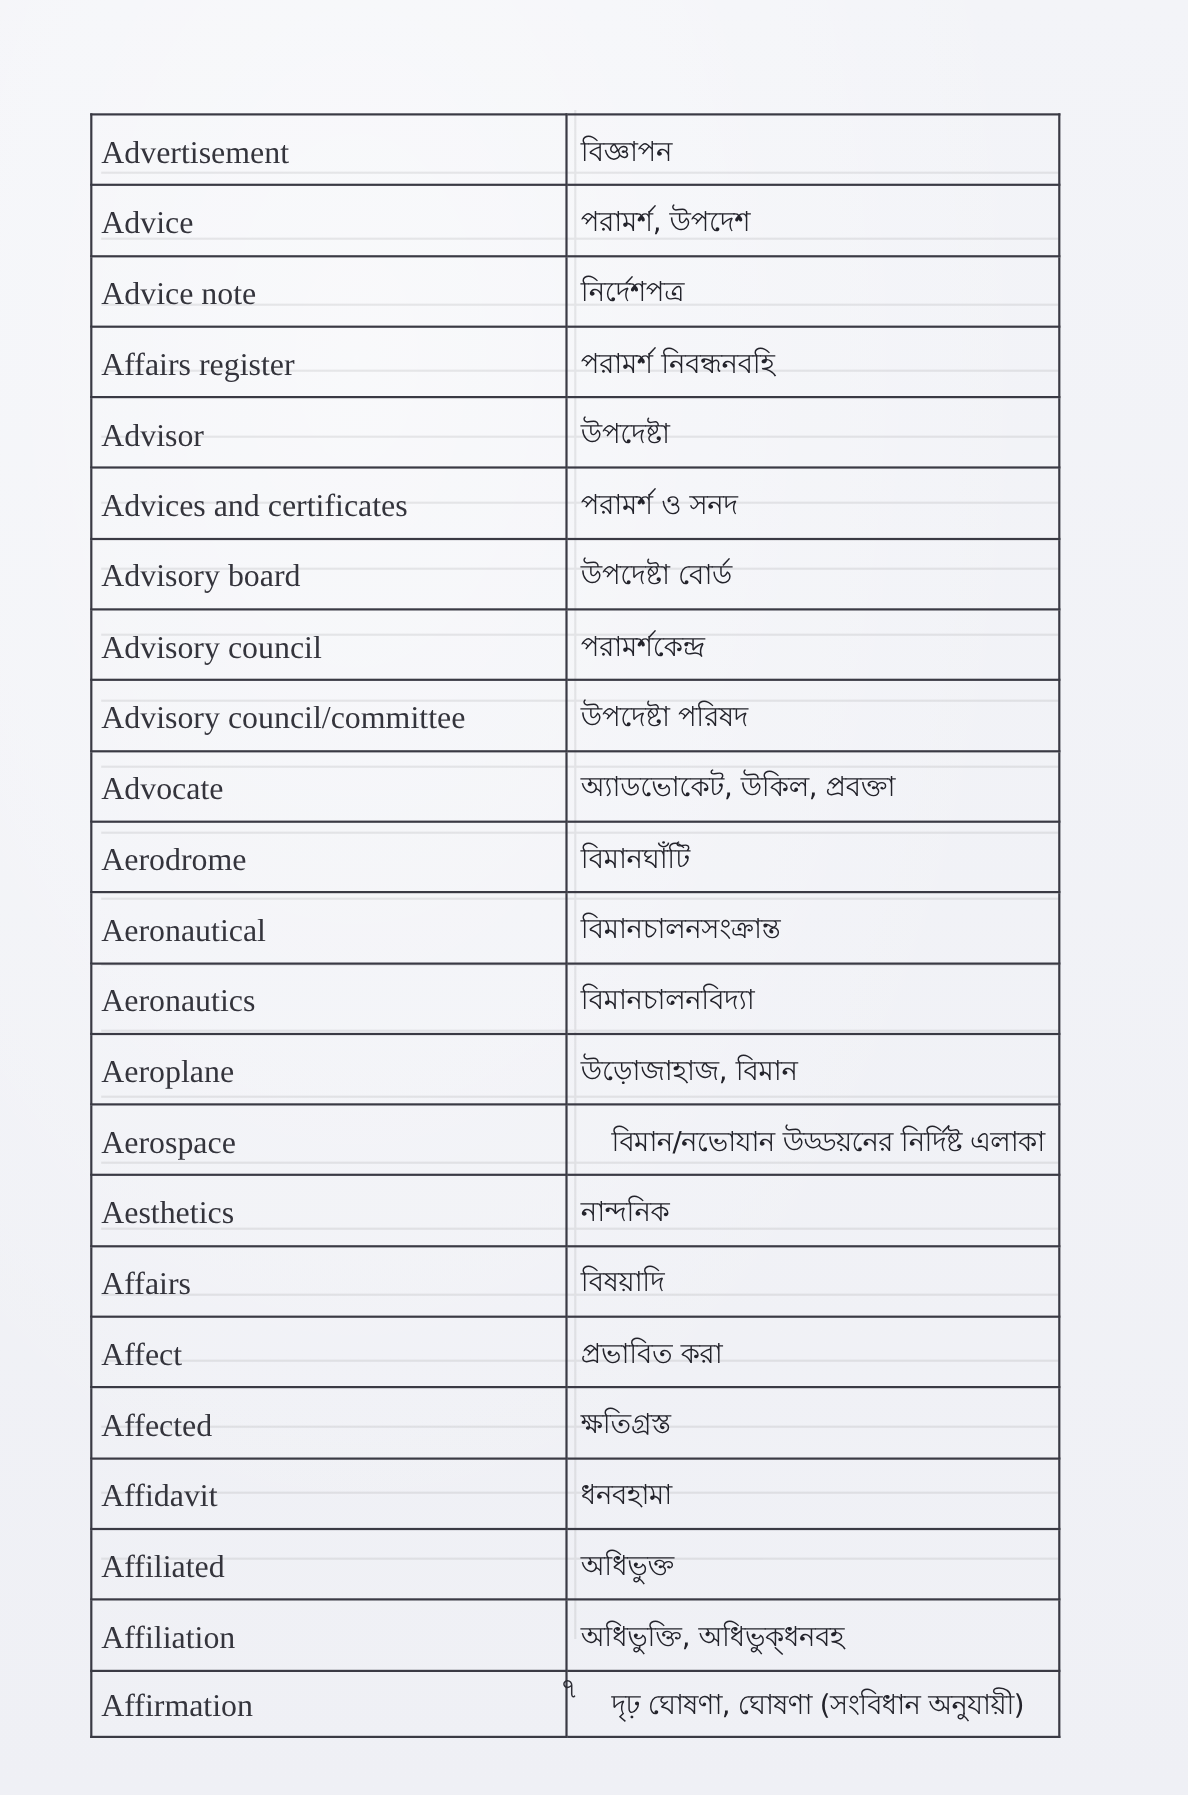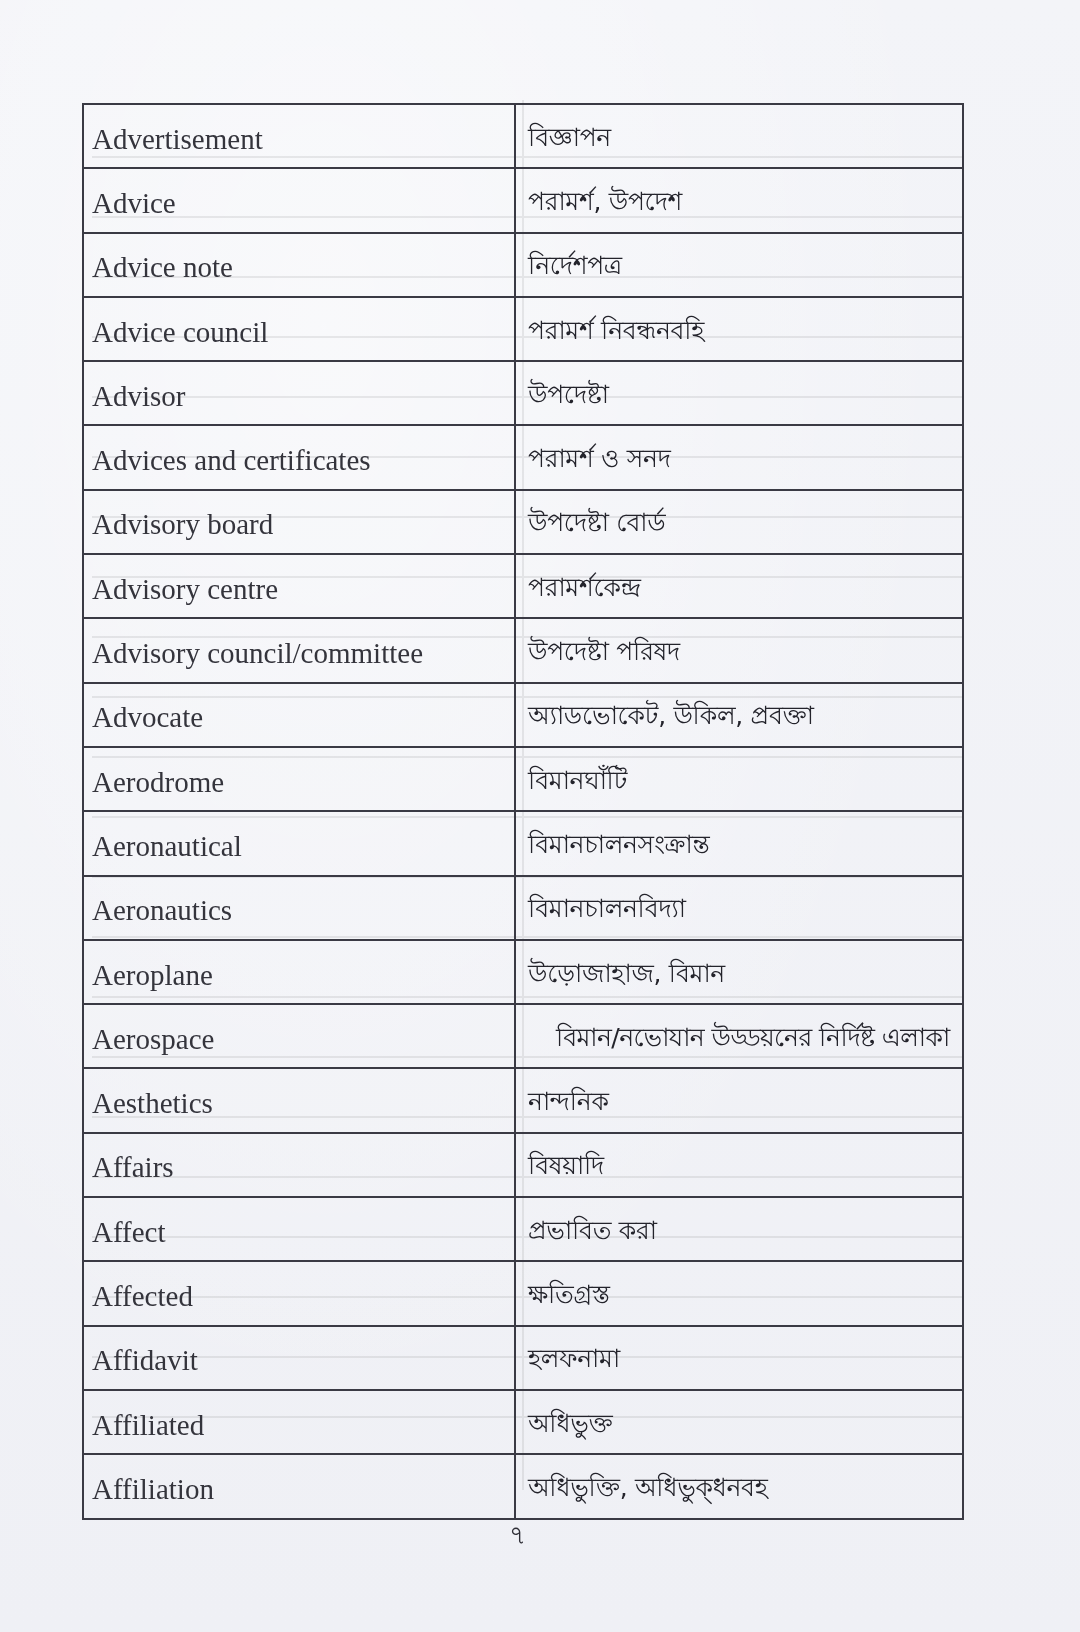--- a/index.html
+++ b/index.html
@@ -134,37 +134,37 @@
       </tr>
       <tr>
         <td class="en">Advice</td>
         <td class="bn">পরামর্শ, উপদেশ</td>
       </tr>
       <tr>
         <td class="en">Advice note</td>
         <td class="bn">নির্দেশপত্র</td>
       </tr>
       <tr>
-        <td class="en">Advice council</td>
+        <td class="en">Affairs register</td>
         <td class="bn">পরামর্শ নিবন্ধনবহি</td>
       </tr>
       <tr>
         <td class="en">Advisor</td>
         <td class="bn">উপদেষ্টা</td>
       </tr>
       <tr>
         <td class="en">Advices and certificates</td>
         <td class="bn">পরামর্শ ও সনদ</td>
       </tr>
       <tr>
         <td class="en">Advisory board</td>
         <td class="bn">উপদেষ্টা বোর্ড</td>
       </tr>
       <tr>
-        <td class="en">Advisory centre</td>
+        <td class="en">Advisory council</td>
         <td class="bn">পরামর্শকেন্দ্র</td>
       </tr>
       <tr>
         <td class="en">Advisory council/committee</td>
         <td class="bn">উপদেষ্টা পরিষদ</td>
       </tr>
       <tr>
         <td class="en">Advocate</td>
         <td class="bn">অ্যাডভোকেট, উকিল, প্রবক্তা</td>
       </tr>
@@ -199,27 +199,31 @@
       <tr>
         <td class="en">Affect</td>
         <td class="bn">প্রভাবিত করা</td>
       </tr>
       <tr>
         <td class="en">Affected</td>
         <td class="bn">ক্ষতিগ্রস্ত</td>
       </tr>
       <tr>
         <td class="en">Affidavit</td>
-        <td class="bn">হলফনামা</td>
+        <td class="bn">ধনবহামা</td>
       </tr>
       <tr>
         <td class="en">Affiliated</td>
         <td class="bn">অধিভুক্ত</td>
       </tr>
       <tr>
         <td class="en">Affiliation</td>
         <td class="bn">অধিভুক্তি, অধিভুক্ধনবহ</td>
       </tr>
+      <tr class="last">
+        <td class="en">Affirmation</td>
+        <td class="bn tight">দৃঢ় ঘোষণা, ঘোষণা (সংবিধান অনুযায়ী)</td>
+      </tr>
     </tbody>
   </table>
 
   <div class="page-number">৭</div>
 </div>
 
 </body></html>

